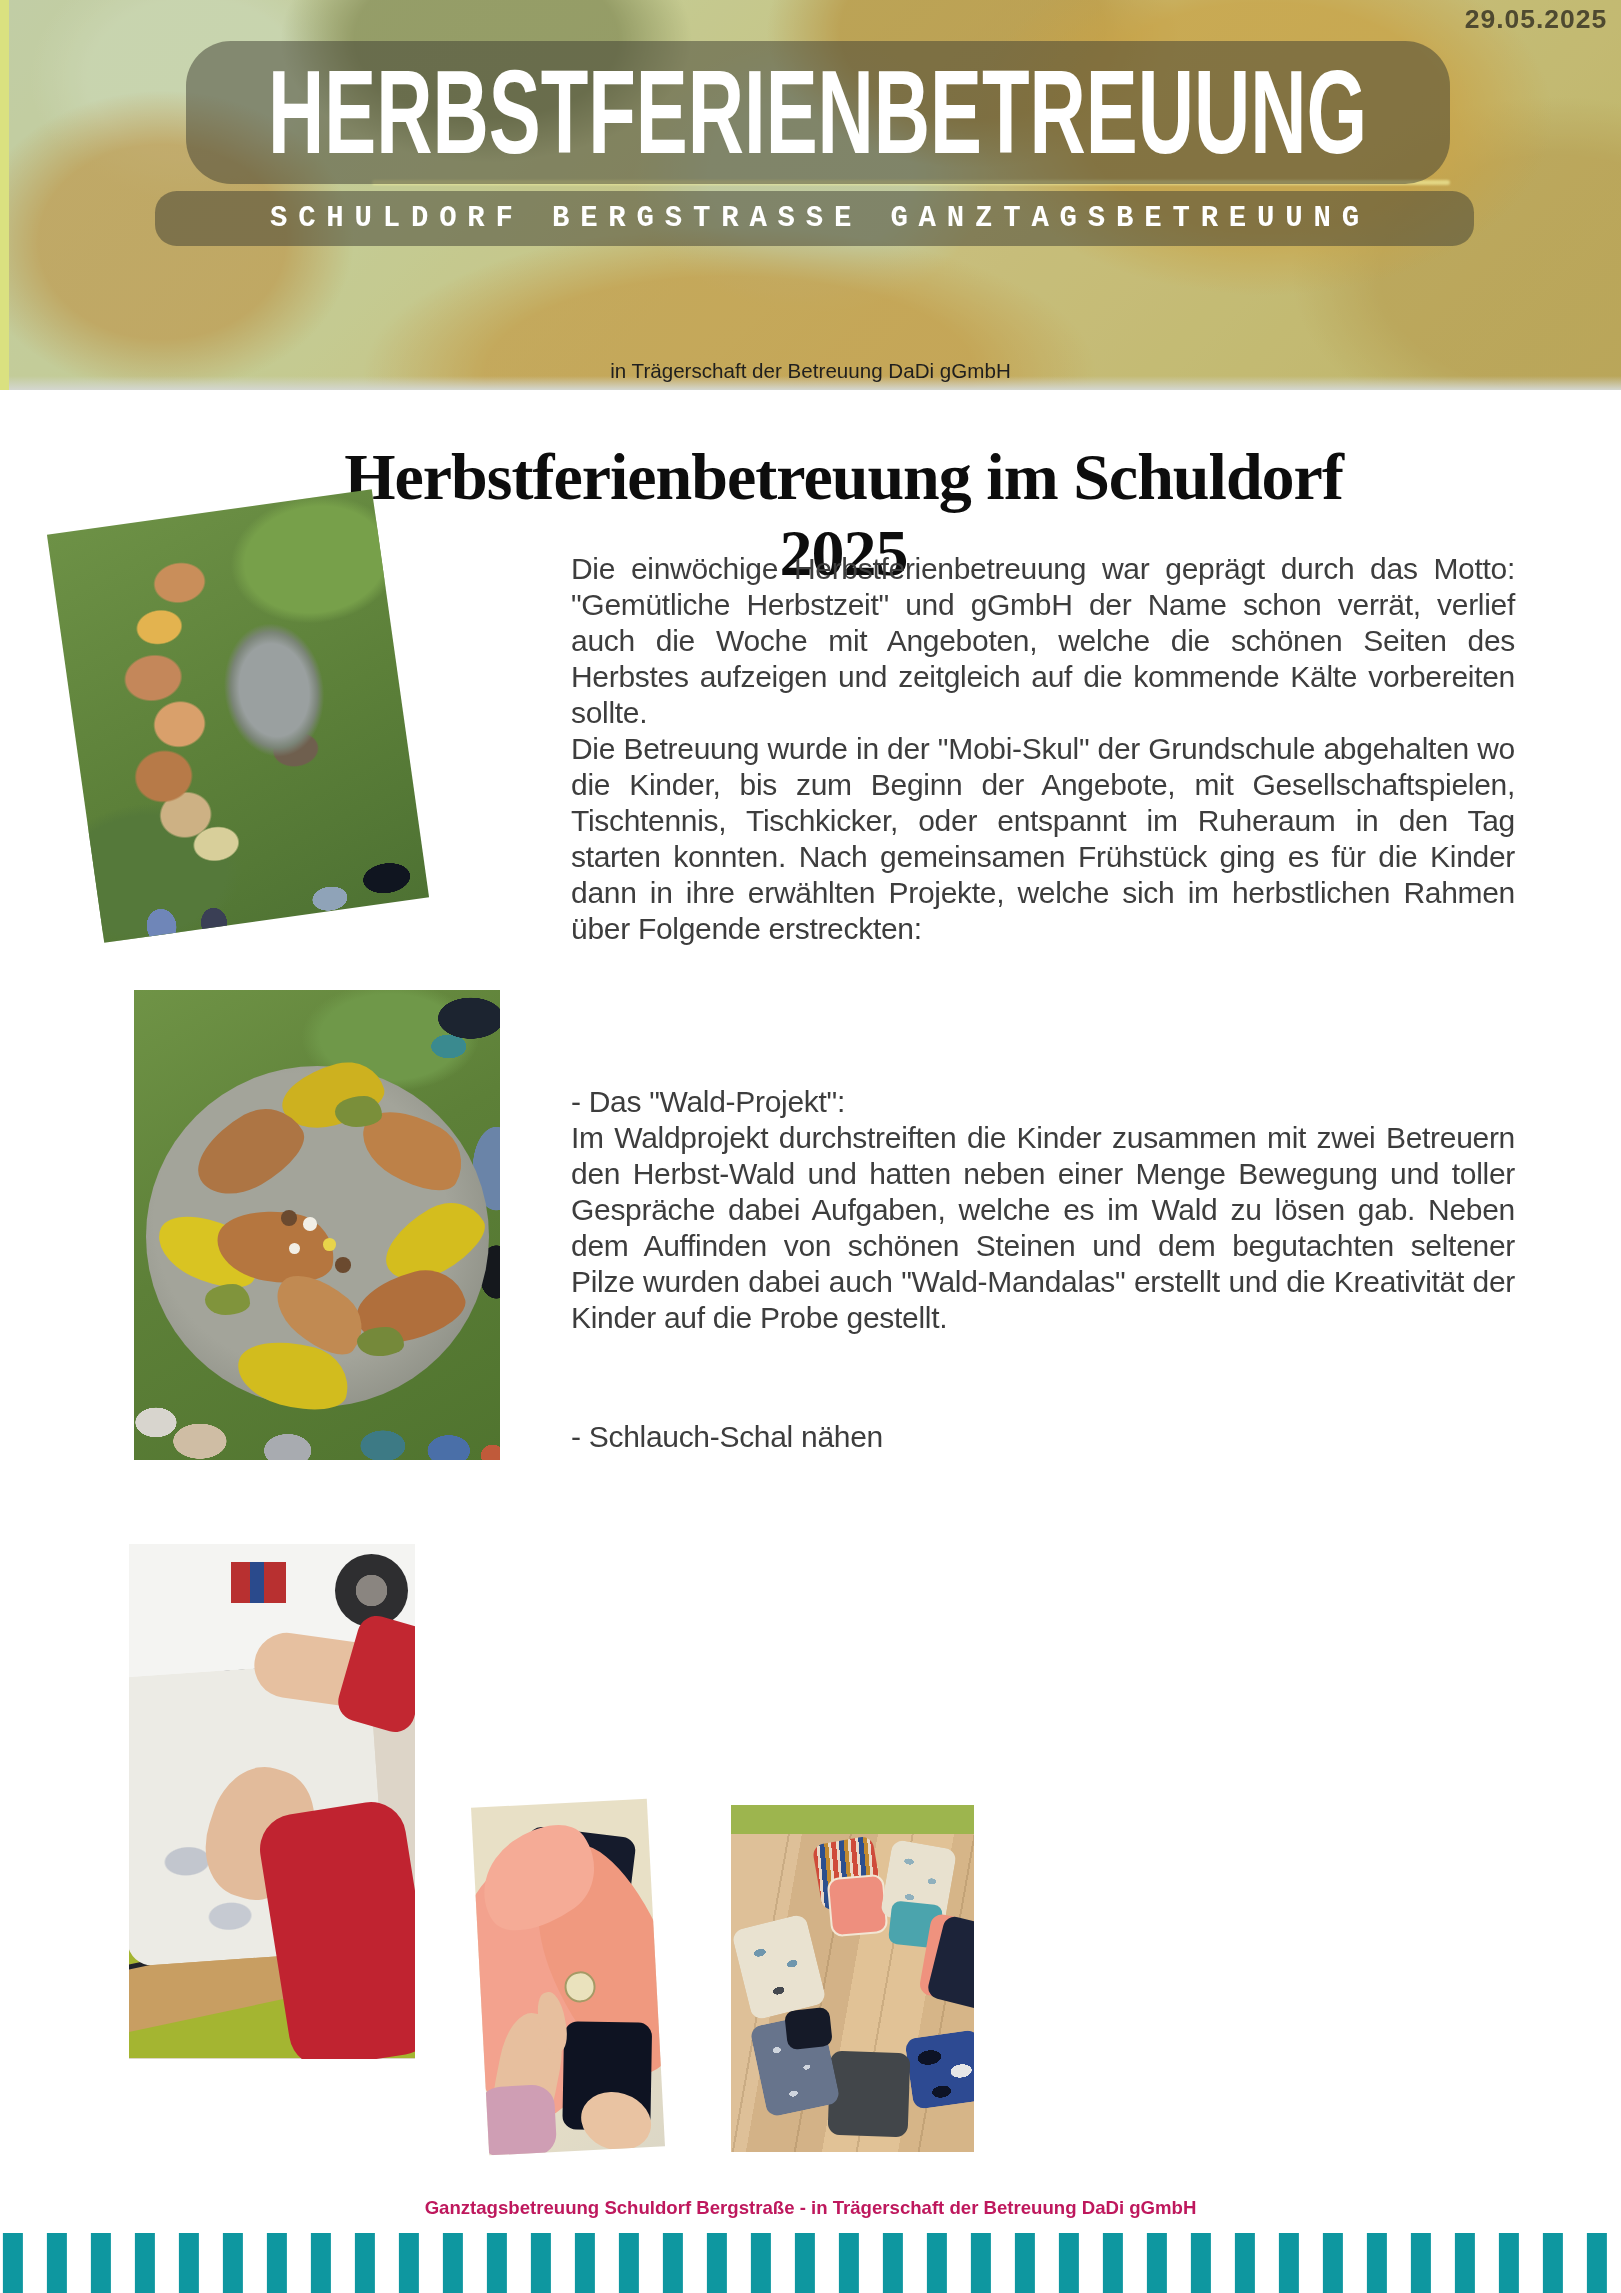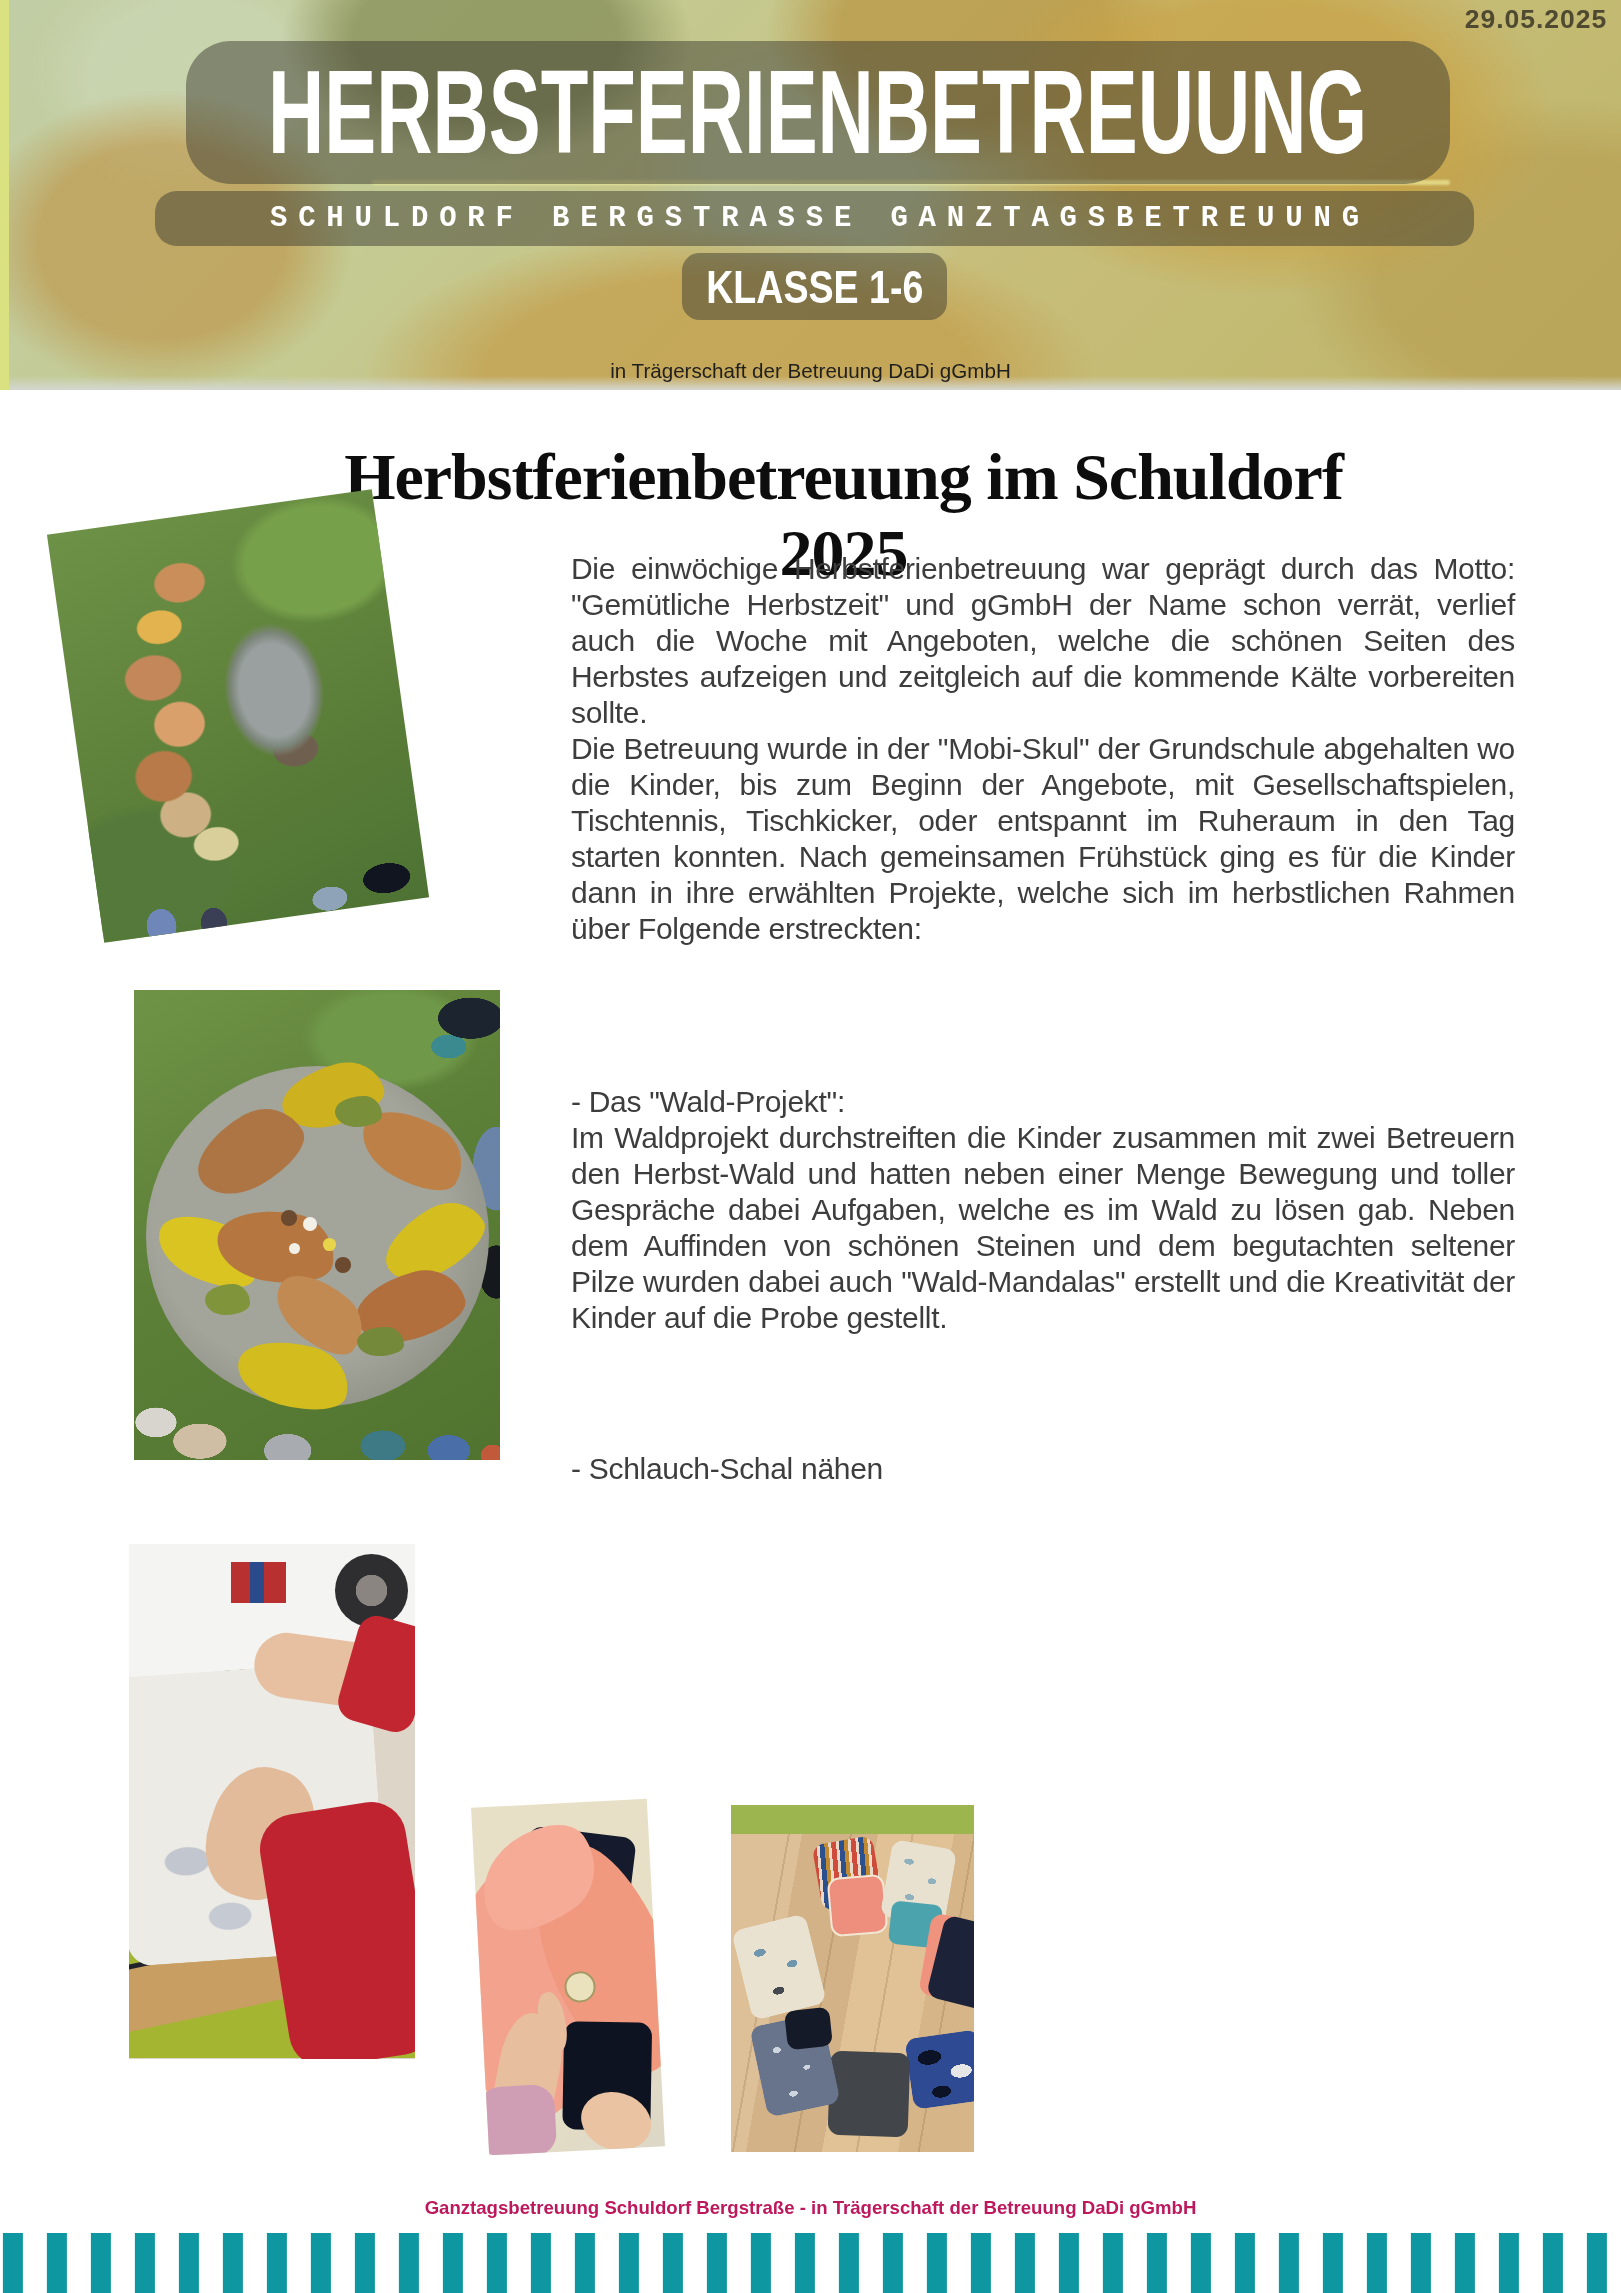--- a/index.html
+++ b/index.html
@@ -47,21 +47,21 @@
   
   .heading{position:absolute;left:314px;top:439px;width:1059px;margin:0;
       text-align:center;font-family:"Liberation Serif",serif;font-weight:bold;
       font-size:66px;color:#0d0d0d;letter-spacing:-1px;}
 
   
   .textcol{position:absolute;left:571px;top:551px;width:944px;
       font-size:30px;line-height:36px;color:#3d3d3d;letter-spacing:-0.3px;}
   .textcol p{margin:0;text-align:justify;}
   .sec{margin-top:137px;}
-  .sec.last{margin-top:115px;}
+  .sec.last{margin-top:83px;}
   .sec-h{display:block;line-height:36px;}
 
   
   .photo{position:absolute;overflow:hidden;}
 
   .photo1{left:74px;top:510px;width:328px;height:412px;transform:rotate(-8deg);
     background:
       radial-gradient(ellipse 39px 24.5px at 88% 94%, #101520 0 60%, transparent 61%),
       radial-gradient(ellipse 29px 19.6px at 70% 97%, #8fa3b8 0 60%, transparent 61%),
       radial-gradient(ellipse 24.5px 29px at 18% 98%, #6f86b8 0 60%, transparent 61%),
@@ -201,23 +201,20 @@
 <div class="header">
   <div class="edge-stripe"></div>
   <div class="date">29.05.2025</div>
   <div class="title-box">
     <span class="title-text">HERBSTFERIENBETREUUNG</span>
   </div>
   <div class="shine"></div>
   <div class="subtitle-box">
     <span class="subtitle-text">SCHULDORF BERGSTRASSE GANZTAGSBETREUUNG</span>
   </div>
-  <div class="badge-box">
-    <span class="badge-text">KLASSE 1-6</span>
-  </div>
   <div class="carrier">in Trägerschaft der Betreuung DaDi gGmbH</div>
 </div>
 
 <h1 class="heading">Herbstferienbetreuung im Schuldorf 2025</h1>
 
 <div class="photo photo1"></div>
 
 <div class="photo photo2">
   <div class="stump"></div>
   <div class="leaf" style="left:147px;top:76px;width:103px;height:59px;transform:rotate(-15deg);background:#cdb11f;"></div>

